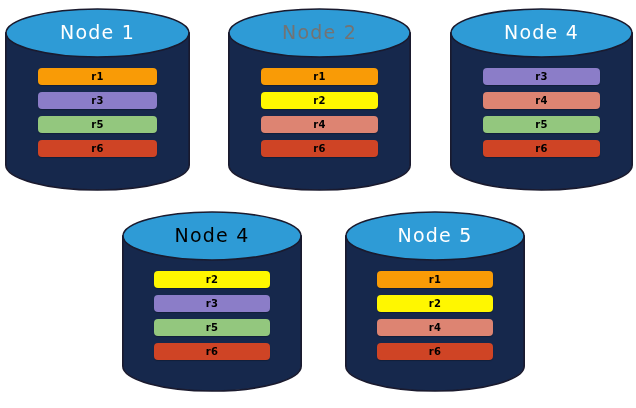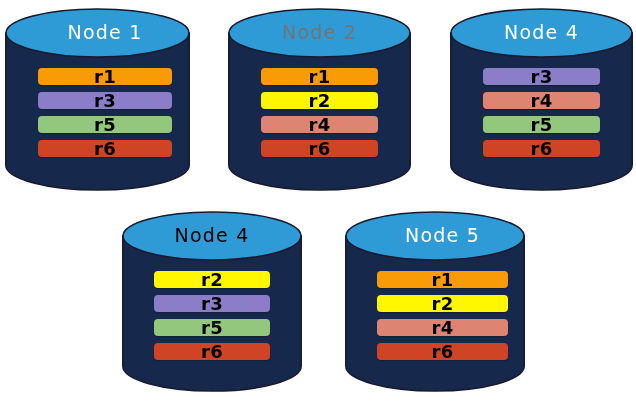--- a/index.html
+++ b/index.html
@@ -62,31 +62,31 @@
   }
 
   .replica-label {
     position: absolute;
     left: 0;
     top: 0;
     width: 100%;
     height: 29px;
     line-height: 17px;
     text-align: center;
-    font-size: 18px;
+    font-size: 10px;
     font-weight: bold;
     color: #000000;
     letter-spacing: 0.2px;
   }
 </style>
 </head>
 <body>
 
 <div id="diagram" style="background: rgb(255, 255, 255);">
-    <div class="node" style="left: 5px; top: 8px; width: 185px; height: 182px; padding-left: 15px;">
+    <div class="node" style="left: 5px; top: 8px; width: 185px; height: 182px;">
       <svg class="node-svg" width="185" height="182" viewBox="0 0 185 182">
         <path d="M 0.8,25 L 0.8,157 A 91.7,25 0 0 0 184.2,157 L 184.2,25 Z" fill="#16284C" stroke="#1A1A2E" stroke-width="1.6"></path>
         <ellipse cx="92.5" cy="25" rx="91.5" ry="24" fill="#2E9BD6" stroke="#1A1A2E" stroke-width="1.6"></ellipse>
       </svg>
       <div class="node-label" style="top: 13px; color: rgb(255, 255, 255);">Node  1</div>
       <div class="replica-stack" style="top: 60px; padding-left: 33px; padding-right: 33px; box-sizing: border-box;">
         <div class="replica" style="background: rgb(249, 155, 6);">
           <span class="replica-label">r1</span>
         </div>
         <div class="replica" style="background: rgb(139, 125, 200);">
@@ -156,21 +156,21 @@
           <span class="replica-label">r3</span>
         </div>
         <div class="replica" style="background: rgb(147, 199, 126);">
           <span class="replica-label">r5</span>
         </div>
         <div class="replica" style="background: rgb(207, 68, 37);">
           <span class="replica-label">r6</span>
         </div>
       </div>
     </div>
-    <div class="node" style="left: 345px; top: 211px; width: 180px; height: 180px; padding-left: 15px;">
+    <div class="node" style="left: 345px; top: 211px; width: 180px; height: 180px;">
       <svg class="node-svg" width="180" height="180" viewBox="0 0 180 180">
         <path d="M 0.8,25 L 0.8,155 A 89.2,25 0 0 0 179.2,155 L 179.2,25 Z" fill="#16284C" stroke="#1A1A2E" stroke-width="1.6"></path>
         <ellipse cx="90" cy="25" rx="89" ry="24" fill="#2E9BD6" stroke="#1A1A2E" stroke-width="1.6"></ellipse>
       </svg>
       <div class="node-label" style="top: 13px; color: rgb(255, 255, 255);">Node  5</div>
       <div class="replica-stack" style="top: 60px; padding-left: 32px; padding-right: 32px; box-sizing: border-box;">
         <div class="replica" style="background: rgb(249, 155, 6);">
           <span class="replica-label">r1</span>
         </div>
         <div class="replica" style="background: rgb(255, 247, 0);">

